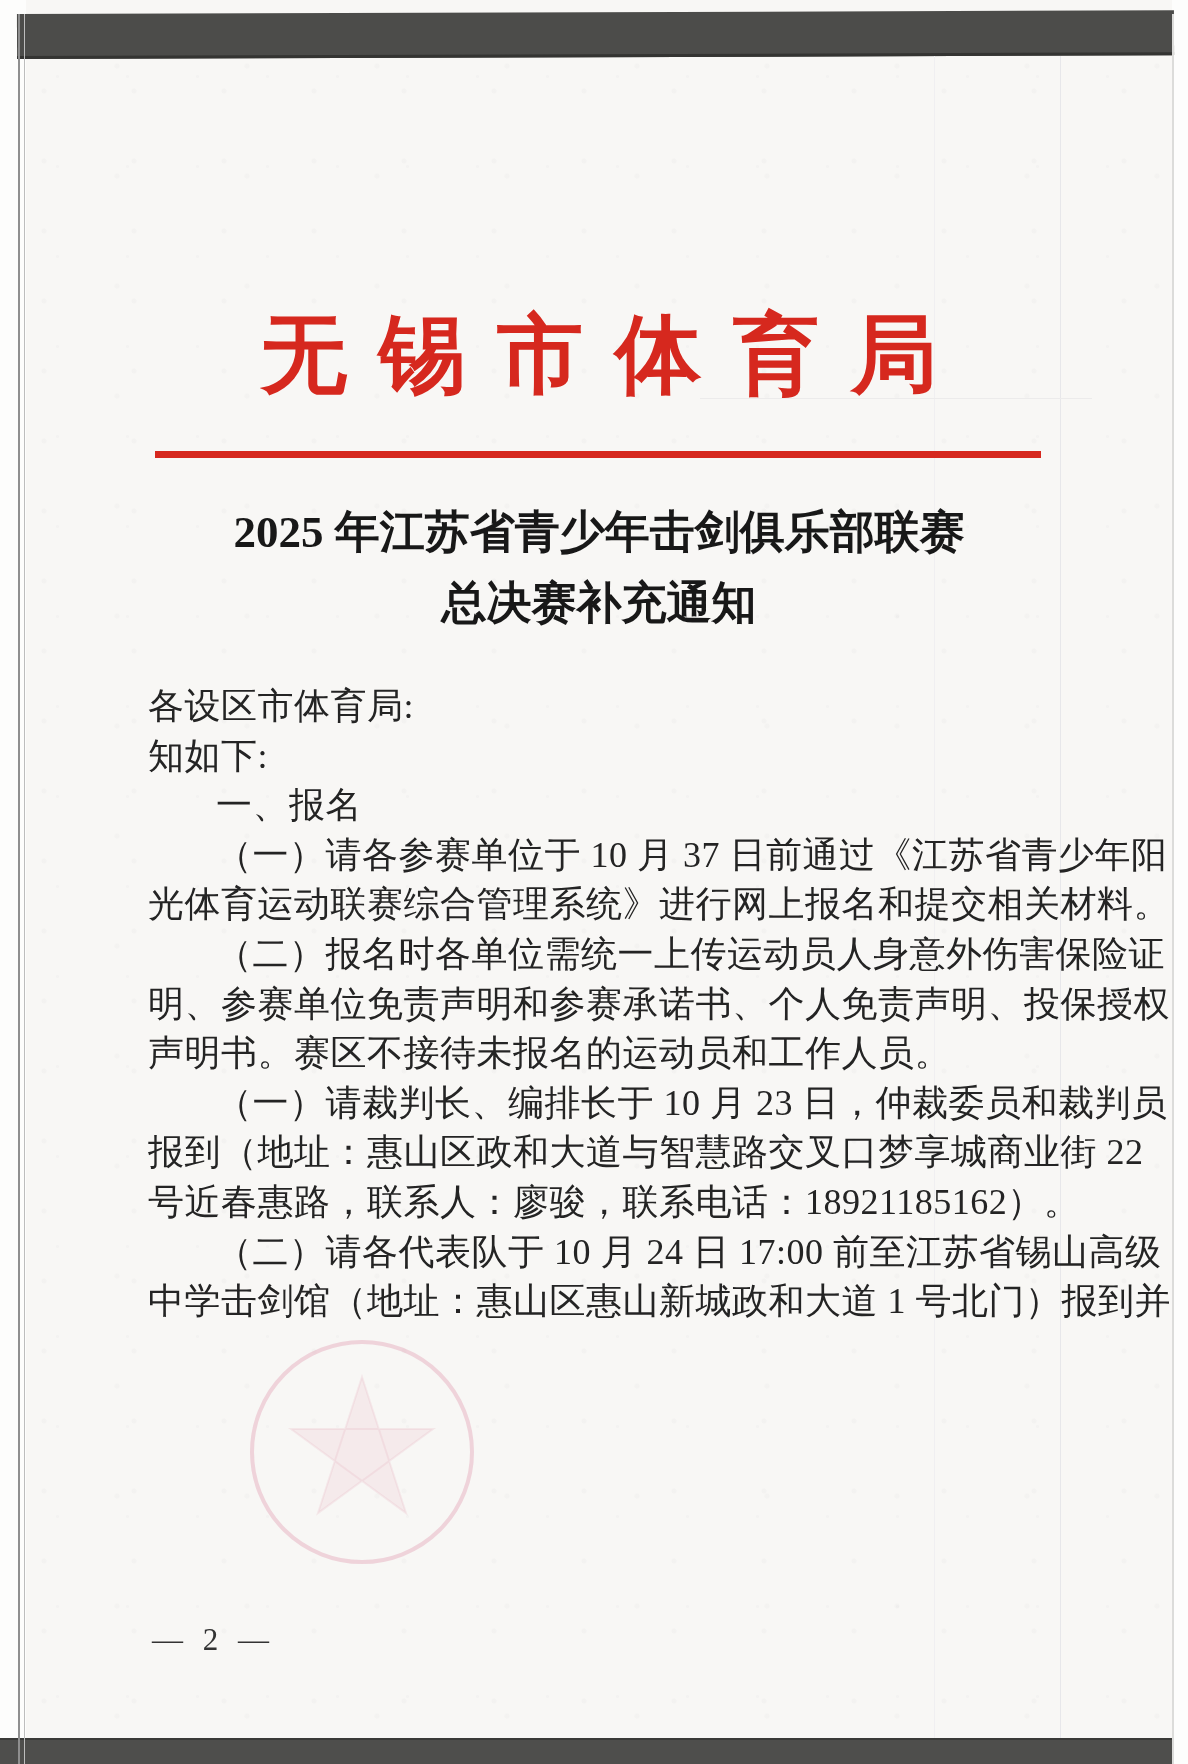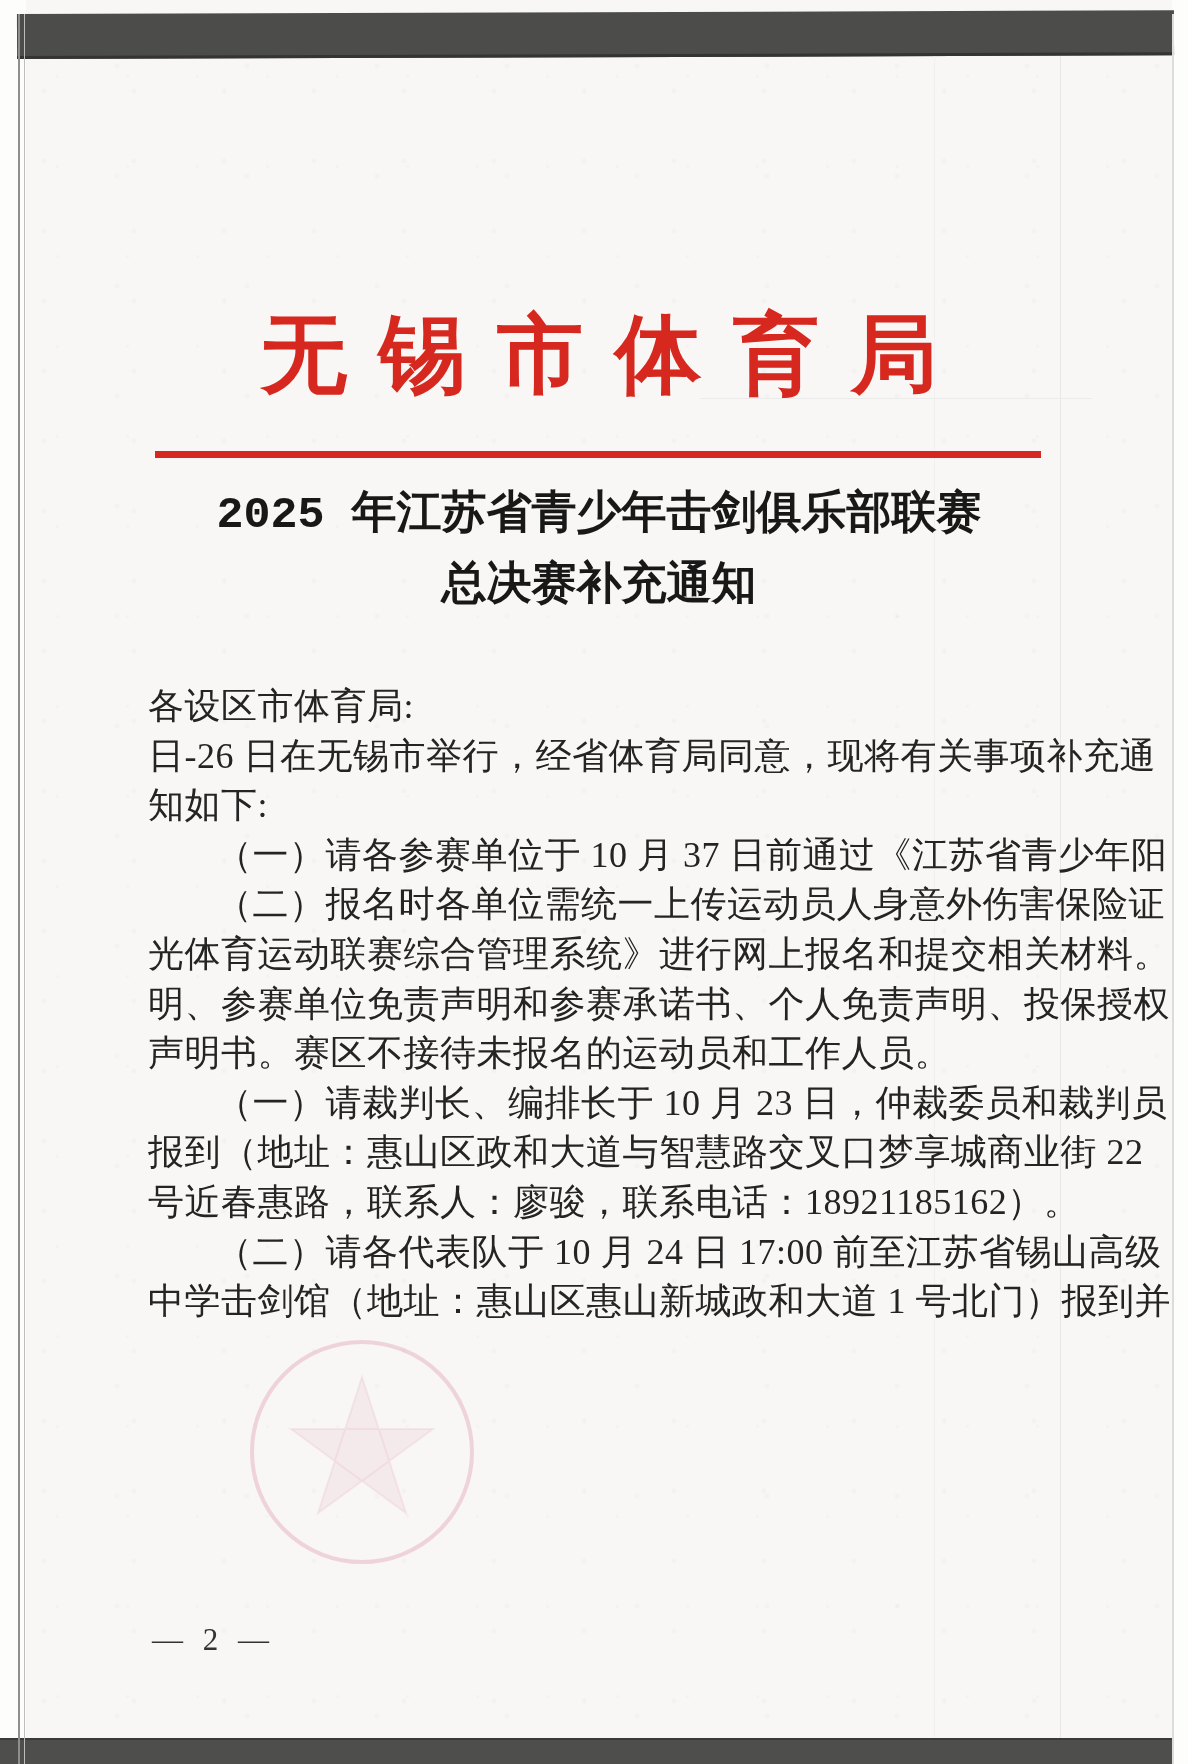--- a/index.html
+++ b/index.html
@@ -25,22 +25,22 @@
   .edge-r{position:absolute;left:1172px;top:14px;width:2px;height:1750px;background:#dcdcda;}
   .streak-v1{position:absolute;left:1060px;top:56px;width:1px;height:1682px;background:#e7e7ea;}
   .streak-v2{position:absolute;left:934px;top:56px;width:1px;height:1682px;background:#f0eff1;}
   .streak-h{position:absolute;left:700px;top:398px;width:392px;height:1px;background:#ecebeb;}
   
   .agency{position:absolute;left:26px;top:305px;width:1146px;text-align:center;
         color:#d6281e;font-size:86px;font-weight:700;letter-spacing:32px;padding-left:32px;
         box-sizing:border-box;line-height:100px;white-space:nowrap;}
   .redline{position:absolute;left:155px;top:451px;width:886px;height:7px;background:#d6281e;}
   
-  .title{position:absolute;left:26px;top:480px;width:1146px;text-align:center;
-        color:#181818;font-size:45px;font-weight:700;line-height:71px;font-family:Liberation Mono, monospace;}
+  .title{position:absolute;left:26px;top:497px;width:1146px;text-align:center;
+        color:#181818;font-size:45px;font-weight:700;line-height:71px;}
   
   .bodytext{position:absolute;left:148px;top:682px;width:902px;color:#242424;
         font-size:36px;line-height:49.6px;letter-spacing:0.5px;}
   .bodytext .ln{white-space:nowrap;height:49.6px;}
   .bodytext .ind{padding-left:68px;}
   
   .pagenum{position:absolute;left:152px;top:1622px;color:#333;font-size:31px;letter-spacing:6px;}
   
   .seal{position:absolute;left:240px;top:1330px;pointer-events:none;}
 </style>
@@ -67,25 +67,25 @@
   <div class="agency">无锡市体育局</div>
   <div class="redline"></div>
 
   <div class="title">
     <div>2025 年江苏省青少年击剑俱乐部联赛</div>
     <div>总决赛补充通知</div>
   </div>
 
   <div class="bodytext">
     <div class="ln">各设区市体育局:</div>
-    <div class="ln">日-26 日在无锡市举行，经省体育局同意，现将有关事项补充通</div>
     <div class="ln">知如下:</div>
+    <div class="ln ind">一、报名</div>
     <div class="ln ind">（一）请各参赛单位于 10 月 37 日前通过《江苏省青少年阳</div>
+    <div class="ln">光体育运动联赛综合管理系统》进行网上报名和提交相关材料。</div>
     <div class="ln ind">（二）报名时各单位需统一上传运动员人身意外伤害保险证</div>
-    <div class="ln">光体育运动联赛综合管理系统》进行网上报名和提交相关材料。</div>
     <div class="ln">明、参赛单位免责声明和参赛承诺书、个人免责声明、投保授权</div>
     <div class="ln">声明书。赛区不接待未报名的运动员和工作人员。</div>
     <div class="ln ind">（一）请裁判长、编排长于 10 月 23 日，仲裁委员和裁判员</div>
     <div class="ln">报到（地址：惠山区政和大道与智慧路交叉口梦享城商业街 22</div>
     <div class="ln">号近春惠路，联系人：廖骏，联系电话：18921185162）。</div>
     <div class="ln ind">（二）请各代表队于 10 月 24 日 17:00 前至江苏省锡山高级</div>
     <div class="ln">中学击剑馆（地址：惠山区惠山新城政和大道 1 号北门）报到并</div>
   </div>
 
   <div class="pagenum">— 2 —</div>

